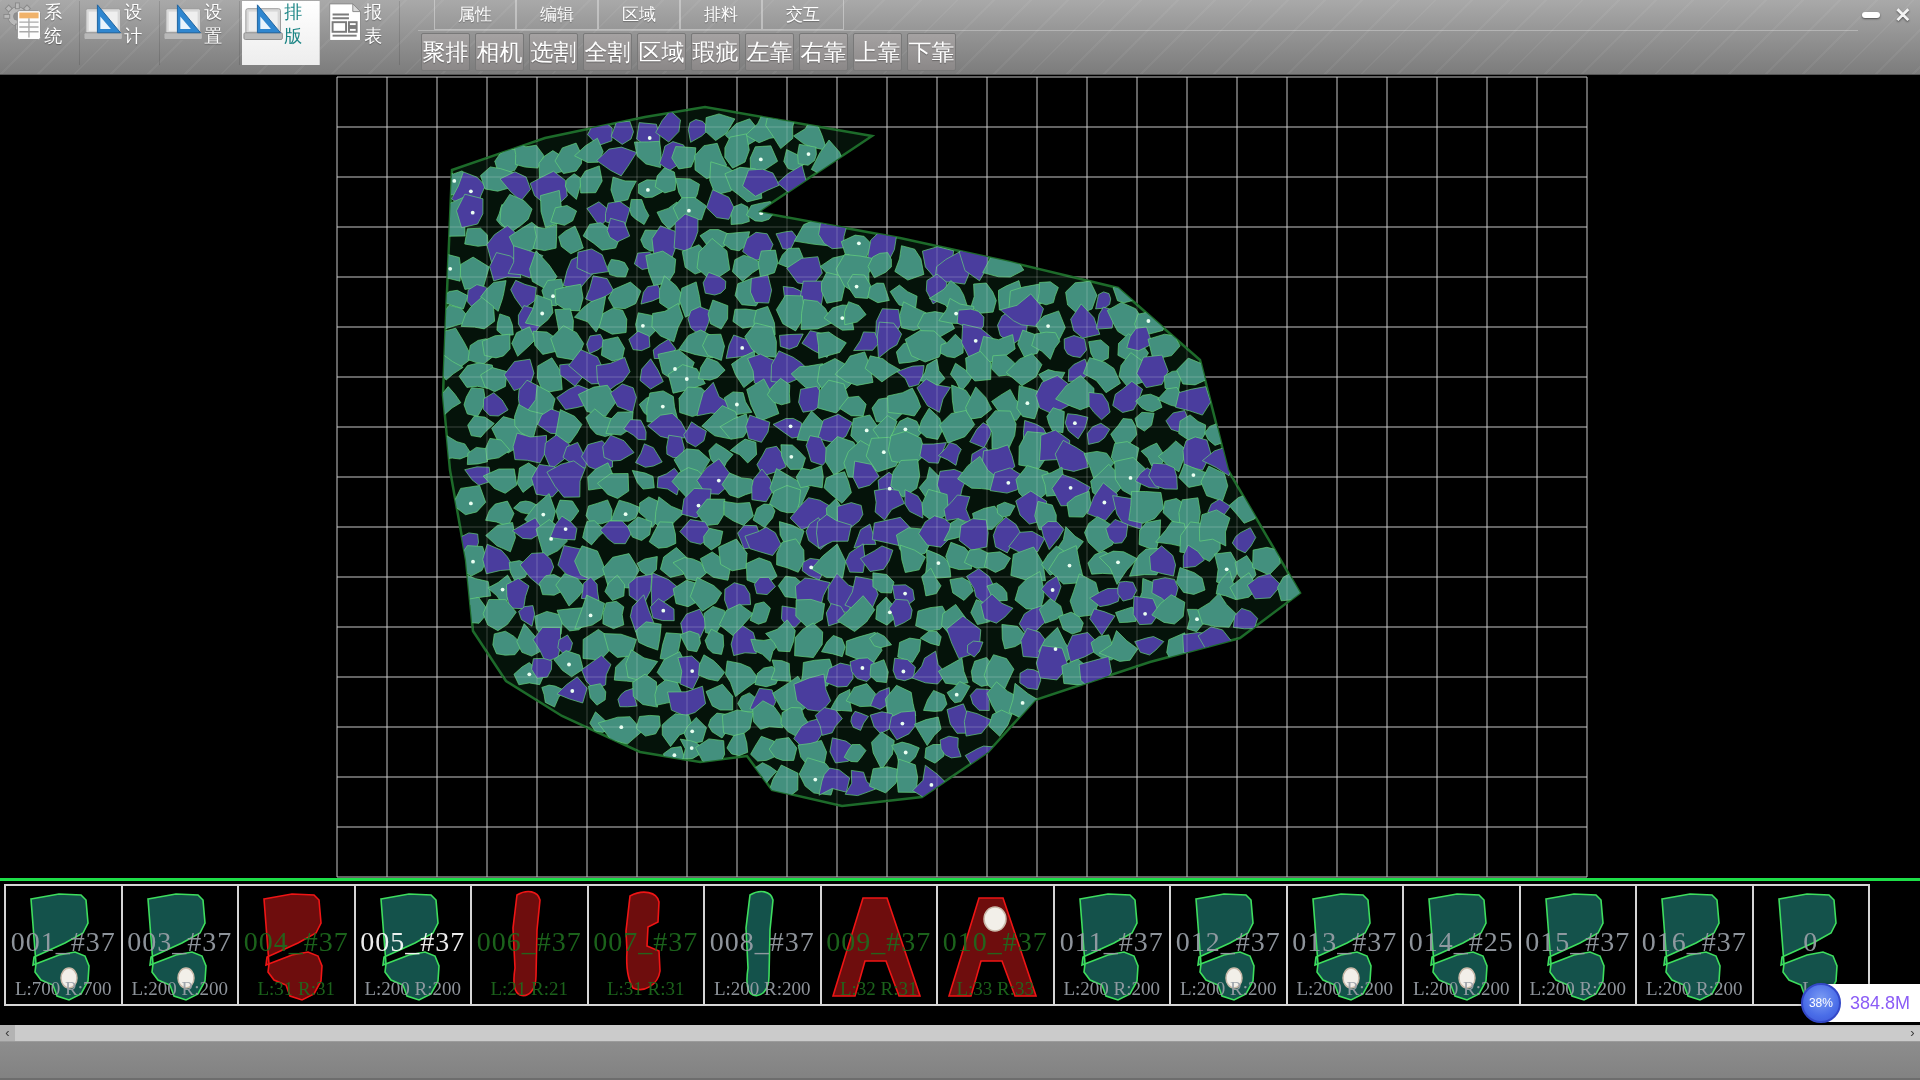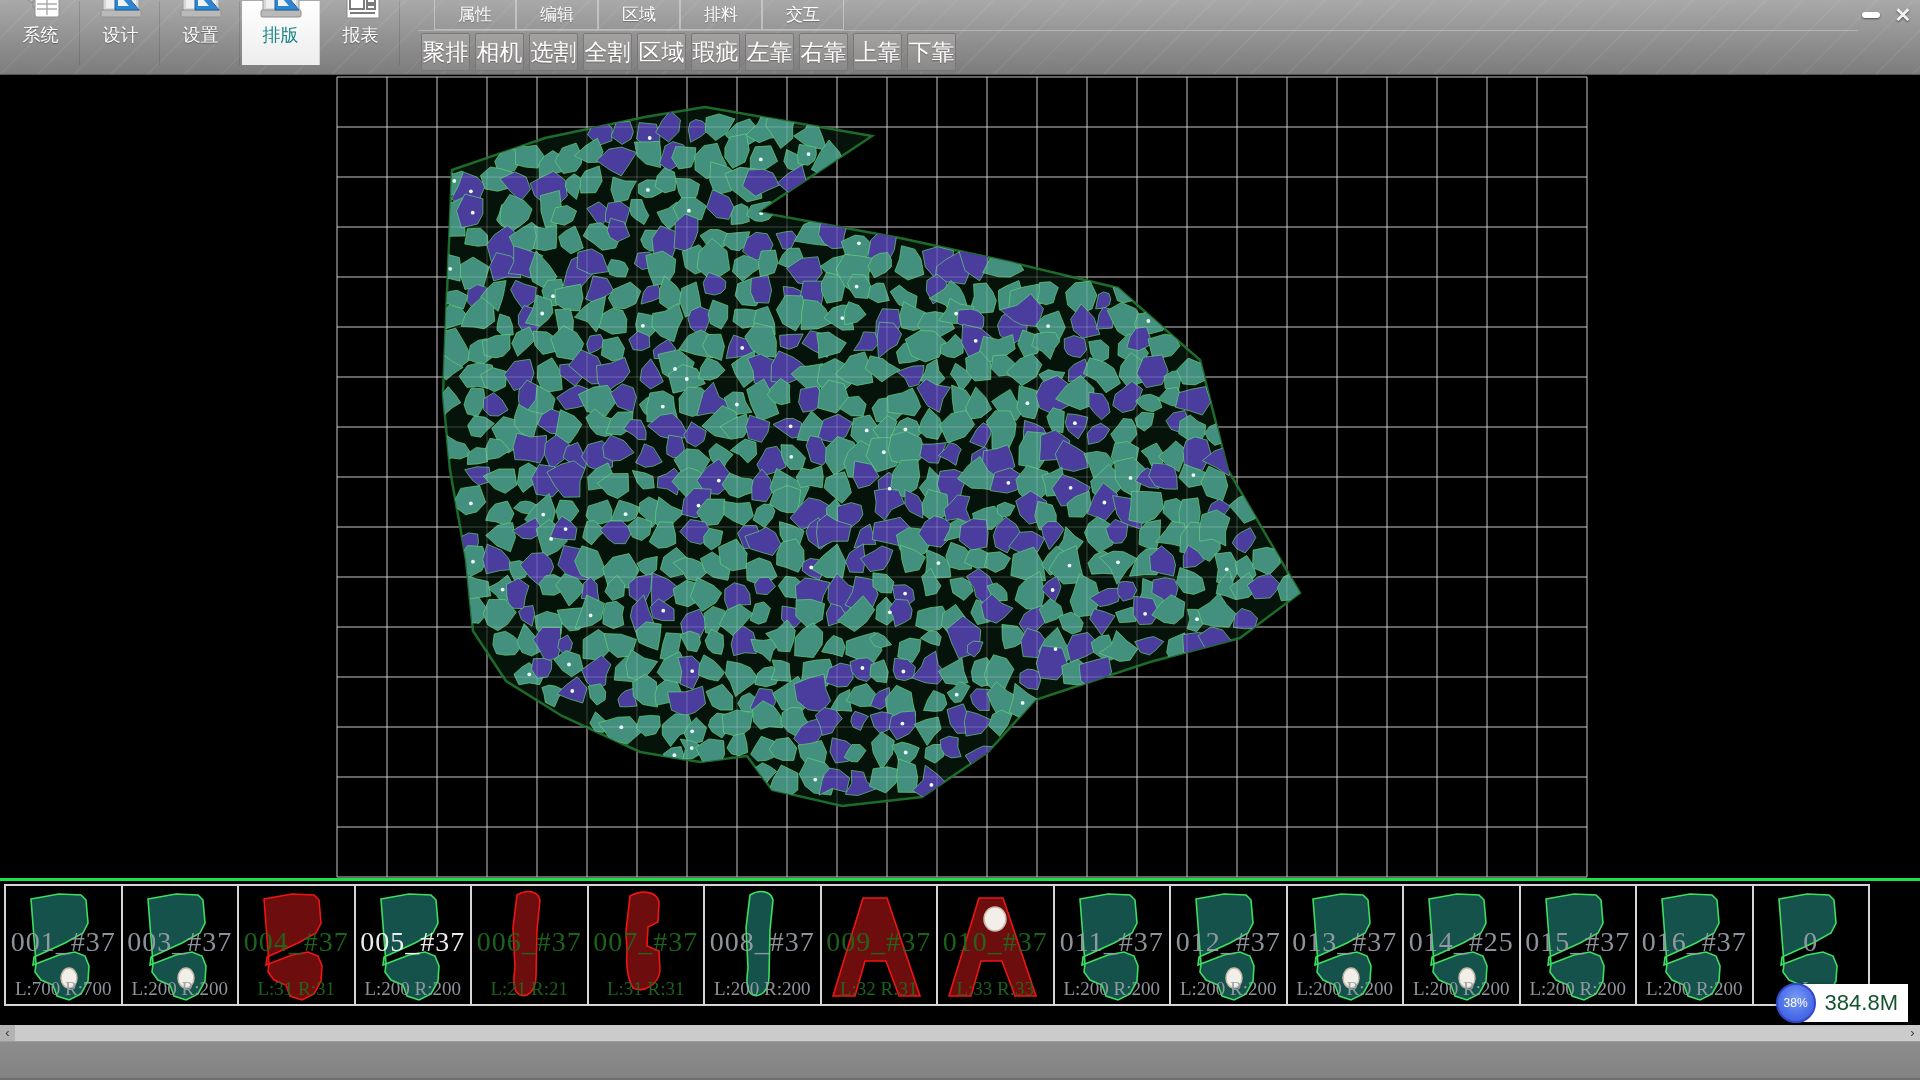--- a/index.html
+++ b/index.html
@@ -7,21 +7,21 @@
     font-family:"Liberation Sans", sans-serif; }
   #root { position:relative; width:1920px; height:1080px; }
 
   
   #toolbar { position:absolute; left:0; top:0; width:1920px; height:75px;
     background:linear-gradient(180deg,#a9a9a9 0%,#909090 55%,#7c7c7c 100%);
     border-bottom:1px solid #565656; }
   #toolbar .texture { position:absolute; inset:0; pointer-events:none;
     background:repeating-linear-gradient(135deg, rgba(255,255,255,0.05) 0 2px, transparent 2px 26px); }
   #app-tab-bar { position:absolute; left:2px; top:1px; height:72px; display:flex; }
-  .app-tab { width:78px; height:64px; margin-right:2px; display:flex; flex-direction:column;
+  .app-tab { width:78px; height:64px; margin-right:2px; display:flex; flex-direction:row;
     align-items:center; justify-content:flex-end; padding-bottom:18px; cursor:default;
     border-right:1px solid rgba(0,0,0,0.12); }
   .app-tab .ic { width:44px; height:44px; margin-bottom:2px; }
   .app-tab .lbl { font-size:18px; color:#ffffff; text-shadow:0 1px 1px rgba(0,0,0,0.35); }
   .app-tab.active { background:linear-gradient(180deg,#ffffff,#ededed); }
   .app-tab.active .lbl { color:#1b8585; text-shadow:none; }
 
   #menu-row { position:absolute; left:418px; top:0; height:30px; display:flex;padding-left:16px; }
   .menu-tab { width:82px; height:30px; display:flex; align-items:center; justify-content:center;
     color:#ffffff; font-size:17px; border:1px solid rgba(225,225,225,0.5); border-top:none;
@@ -50,28 +50,28 @@
   #cells { position:absolute; left:4px; top:6px; height:122px; display:flex; }
   .thumb-cell { position:relative; width:118.5px; height:122px; background:#000;
     border:2px solid #d6d6d6; margin-right:-2px; overflow:hidden; }
   .thumb-cell svg { position:absolute; left:1px; top:0; }
   .thumb-id { position:absolute; left:0; right:0; top:40px; text-align:center;
     font-family:"Liberation Serif", serif; font-size:28px; letter-spacing:1px; opacity:0.92; }
   .thumb-lr { position:absolute; left:0; right:0; bottom:4px; text-align:center;
     font-family:"Liberation Serif", serif; font-size:19px; opacity:0.92; }
 
   
-  #memory-badge { position:absolute; right:12px; top:984px; height:38px; min-width:108px;
+  #memory-badge { position:absolute; right:0px; top:984px; height:38px; min-width:108px;
     background:#ffffff; border-radius:19px 0 0 19px; display:flex; align-items:center;
     box-shadow:0 1px 4px rgba(0,0,0,0.4); z-index:5; padding-right:10px; }
   #memory-circle { width:40px; height:40px; margin-left:-1px; border-radius:50%;
     background:radial-gradient(circle at 50% 38%, #7b9cf3 0%, #4a6de8 60%, #3c55d6 100%);
     border:2px solid #3348c8; display:flex; align-items:center; justify-content:center; }
   #memory-circle span { color:#ffffff; font-size:12px; }
-  #memory-value { margin-left:9px; color:#14532d; font-size:22px; }
+  #memory-value { margin-left:9px; color:#8b5cf6; font-size:18px; }
 
   
   #hscroll { position:absolute; left:0; top:1025px; width:1920px; height:16px; background:#cbcbcb; }
   .scroll-arrow { position:absolute; top:0; width:15px; height:16px; background:#b3b3b3;
     color:#3a3a3a; font-size:13px; line-height:16px; text-align:center; }
   #scroll-left { left:0; }
   #scroll-right { right:0; background:#cbcbcb; }
   #statusbar { position:absolute; left:0; top:1041px; width:1920px; height:39px;
     background:linear-gradient(180deg,#8d8d8d,#828282); border-top:1px solid #9b9b9b;
     border-bottom:2px solid #6d6d6d; }

